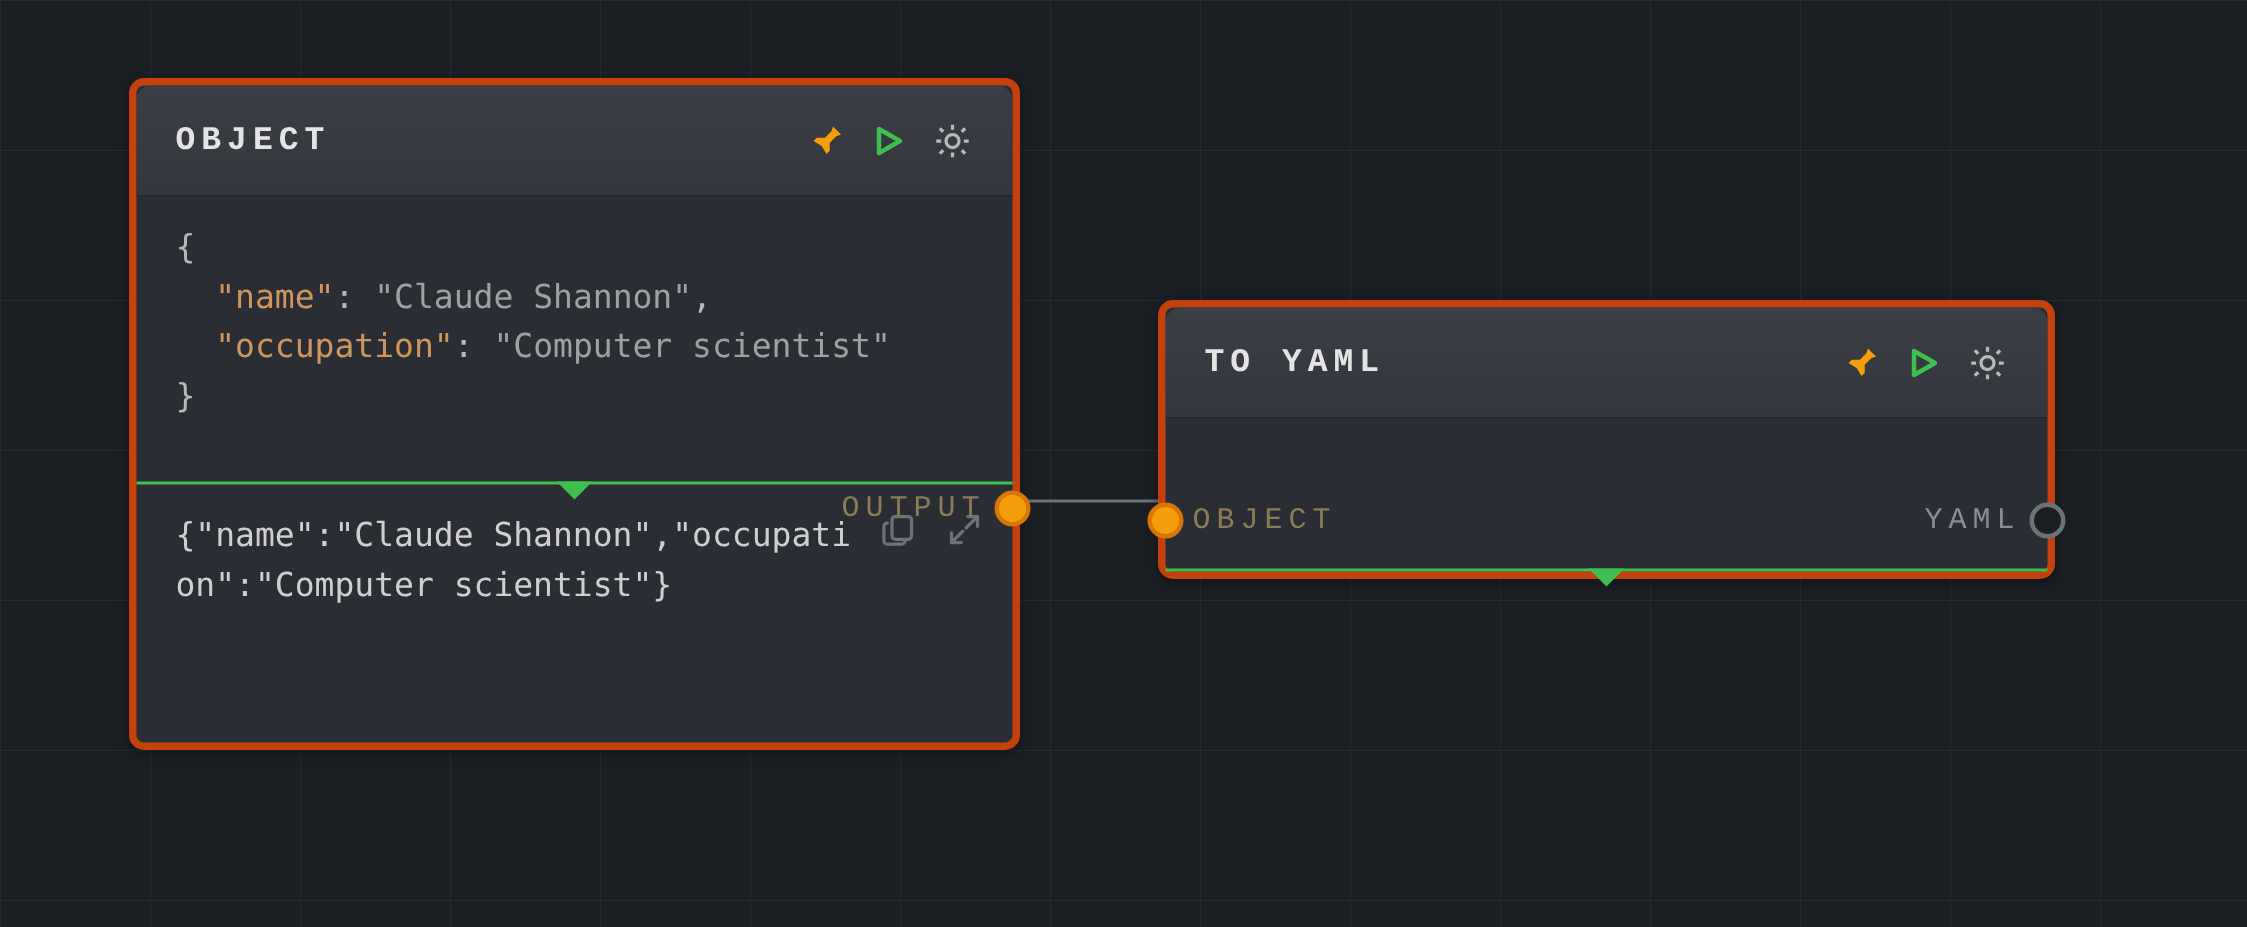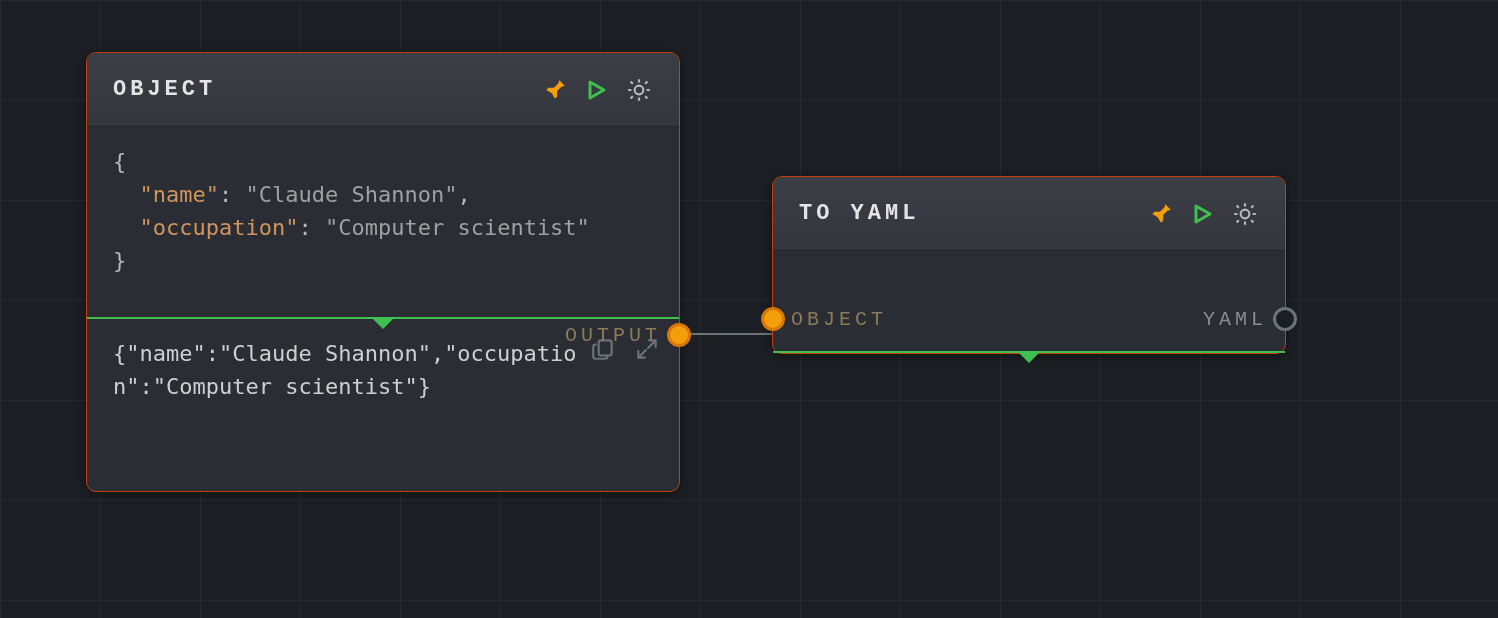--- a/index.html
+++ b/index.html
@@ -13,21 +13,21 @@
       linear-gradient(to bottom, #262a30 1px, transparent 1px);
     background-size: 100px 100px;
     font-family: ui-monospace, SFMono-Regular, "SF Mono", Menlo, Consolas, "Liberation Mono", monospace;
     position: relative;
     overflow: hidden;
     color: #d0d0d0;
   }
   .node {
     position: absolute;
     background: #2a2d33;
-    border: 1px solid #c2410c;
+    border: 5px solid #c2410c;
     border-radius: 10px;
     box-shadow: 0 2px 8px rgba(0,0,0,0.4);
     overflow: visible;
   }
   .node-header {
     display: flex;
     align-items: center;
     justify-content: space-between;
     height: 74px;
     padding: 0 26px;
@@ -188,21 +188,21 @@
       </span>
     </div>
   </div>
 
   <div class="port" style="right:-12px; top:270px; flex-direction:row;">
     <span class="port-label" style="position:absolute; right:30px;">OUTPUT</span>
     <span class="port-dot"></span>
   </div>
 </div>
 
-<div class="node" style="left:772px; top:176px; width:514px;">
+<div class="node" style="left:772px; top:200px; width:598px;">
   <div class="node-header">
     <span class="node-title">TO YAML</span>
     <span class="header-icons">
       <span class="icon">
         <svg width="26" height="26" viewBox="0 0 24 24">
             <path fill="#f59e0b" d="M16 3l5 5-3 1-4 4v5l-2 2-3-5-5-3 2-2h5l4-4z"></path>
           </svg>
       </span>
       <span class="icon">
         <svg width="24" height="24" viewBox="0 0 24 24">

